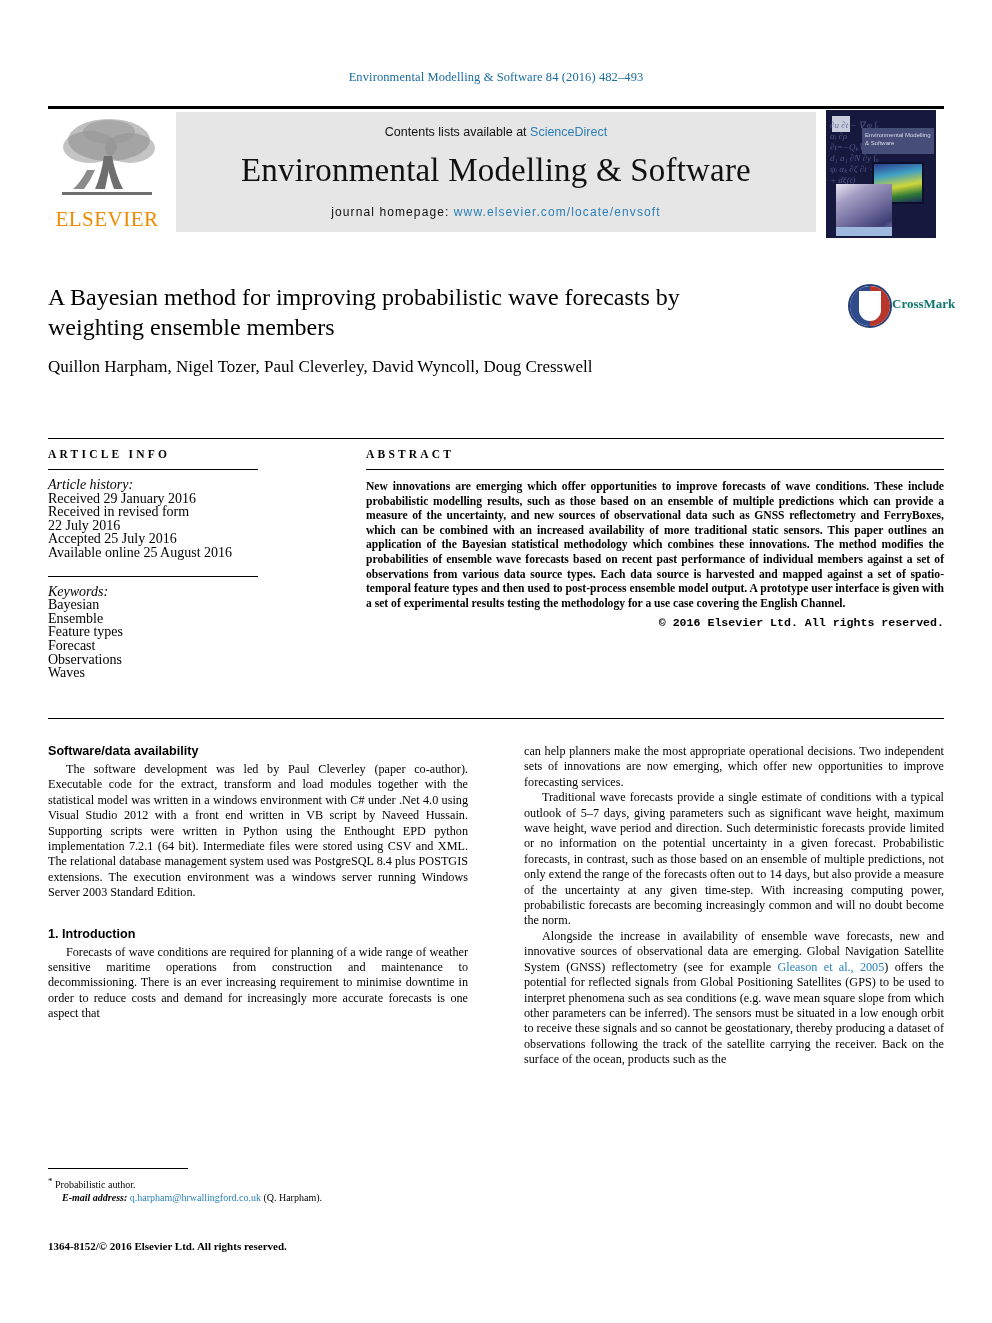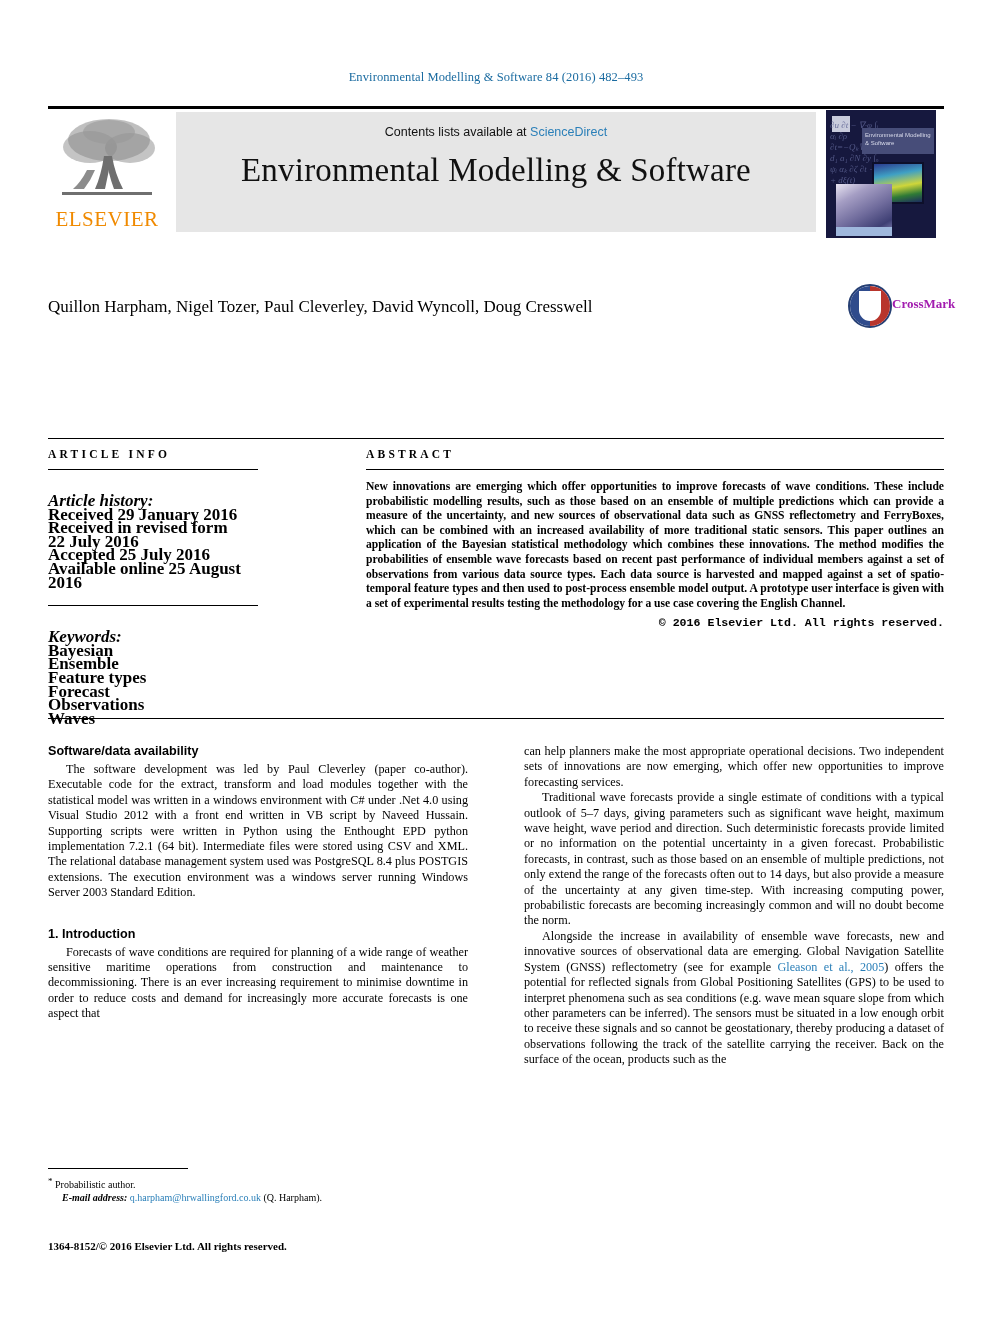--- a/index.html
+++ b/index.html
@@ -195,21 +195,21 @@
     width: 22px; height: 30px;
     background: #ffffff;
     border-radius: 0 0 11px 11px;
   }
   .crossmark-word {
     position: absolute;
     left: 44px; top: 14px;
     font-family: "Liberation Serif", serif;
     font-size: 13px;
     font-weight: bold;
-    color: #a21caf;
+    color: #0f766e;
   }
   .authors {
     margin-top: 14px;
     font-size: 17px;
     line-height: 22px;
   }
   .affiliation {
     margin-top: 7px;
     font-size: 10px;
     font-style: italic;
@@ -243,24 +243,24 @@
     font-size: 11.5px;
     font-weight: bold;
     letter-spacing: 3.2px;
   }
   .thin-rule {
     height: 1px;
     background: #000;
     margin-top: 9px;
   }
   .info-group {
-    margin-top: 24px;
-    font-size: 17px;
+    margin-top: 8px;
+    font-size: 14px;
     line-height: 13.6px;
-    font-weight: bold;
+    font-weight: normal;
   }
   .info-group .it {
     font-style: italic;
   }
   .abstract-body {
     margin-top: 10px;
     font-size: 11.6px;
     line-height: 14.6px;
     text-align: justify;
     font-weight: bold;
@@ -369,32 +369,36 @@
         </g>
       </svg>
       <div class="elsevier-word">ELSEVIER</div>
     </div>
 
     <div class="journal-band">
       <div class="contents-line">
         <span>Contents lists available at </span><span class="sd-link">ScienceDirect</span>
       </div>
       <div class="journal-name">Environmental Modelling &amp; Software</div>
+      <div class="homepage-line">
+        <span>journal homepage: </span><span class="url">www.elsevier.com/locate/envsoft</span>
+      </div>
     </div>
 
     <div class="cover-thumb">
       <div class="cover-logo"></div>
       <div class="cover-eq">∂u ∂t − ∇·φ ∫ᵢ αᵢ ∂ρ ∂t=−Qₖ∇ + d₁ a₁ ∂N ∂y ∫₀ ψᵢ αₖ ∂ζ ∂t − + dξ(t)</div>
       <div class="cover-titlebox">Environmental Modelling &amp; Software</div>
       <div class="cover-img-a"></div>
       <div class="cover-img-b"></div>
     </div>
   </div>
 
   <div class="title-area">
+    <div class="paper-title">A Bayesian method for improving probabilistic wave forecasts by weighting ensemble members</div>
 
     <div class="crossmark">
       <div class="crossmark-badge">
         <div class="cm-left"></div>
         <div class="cm-right"></div>
         <div class="cm-inner"></div>
       </div>
       <div class="crossmark-word">CrossMark</div>
     </div>
 

